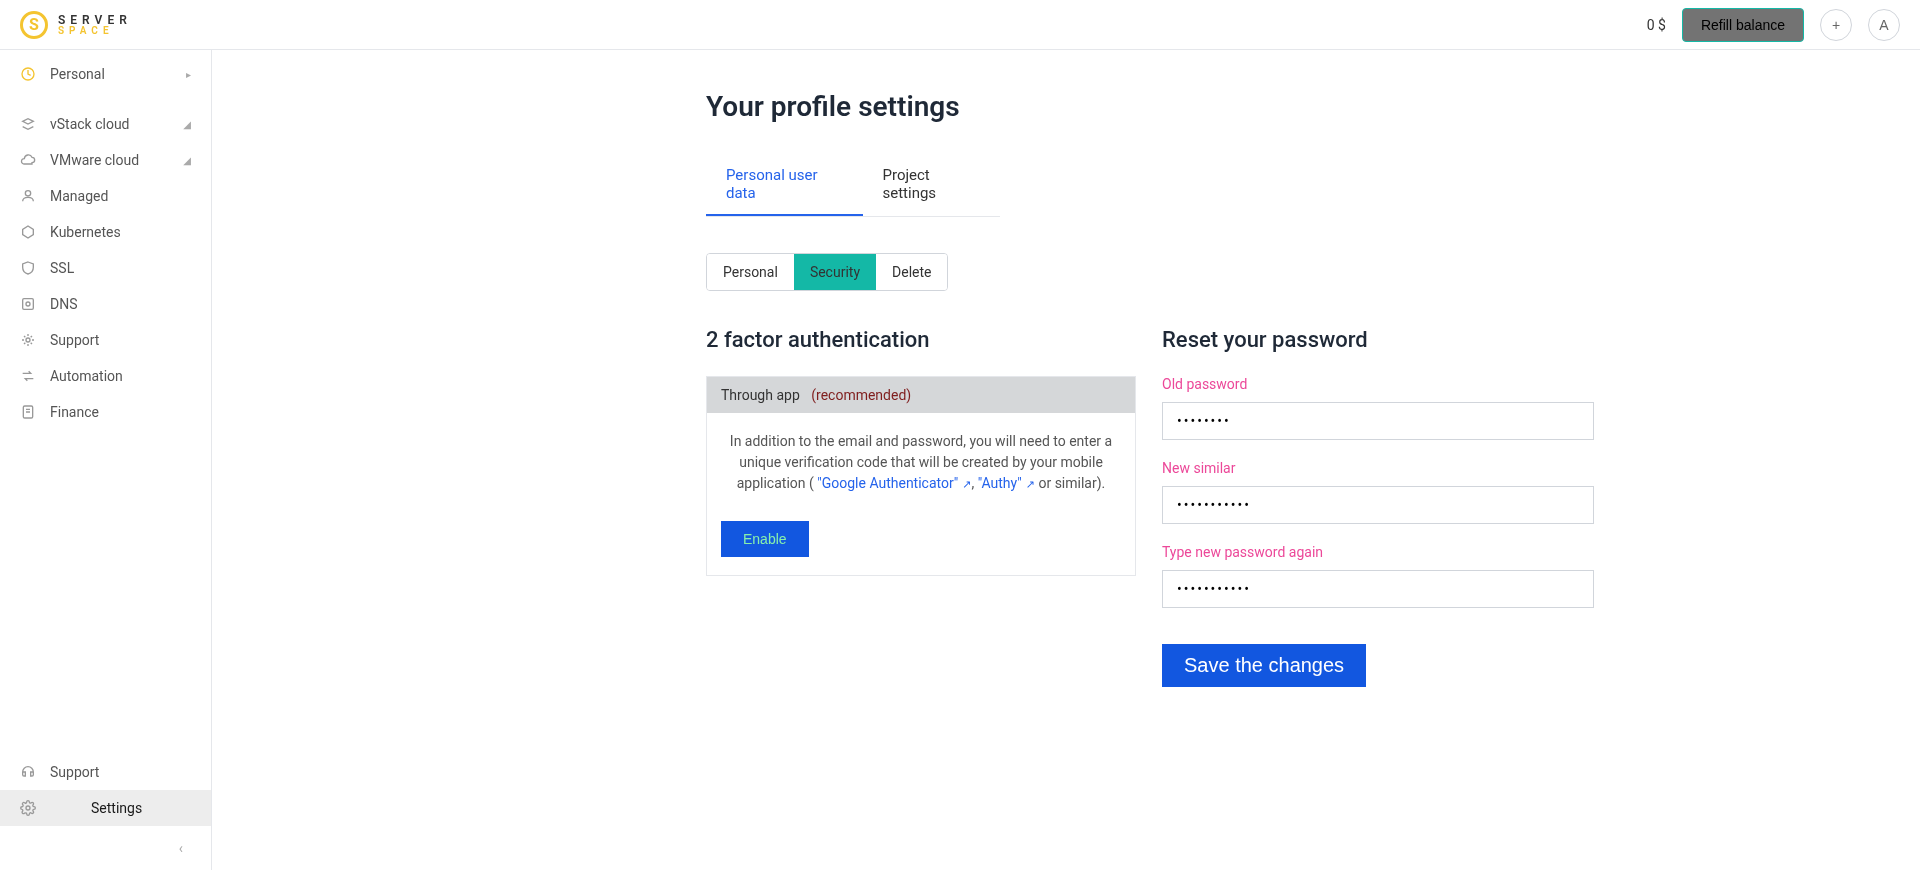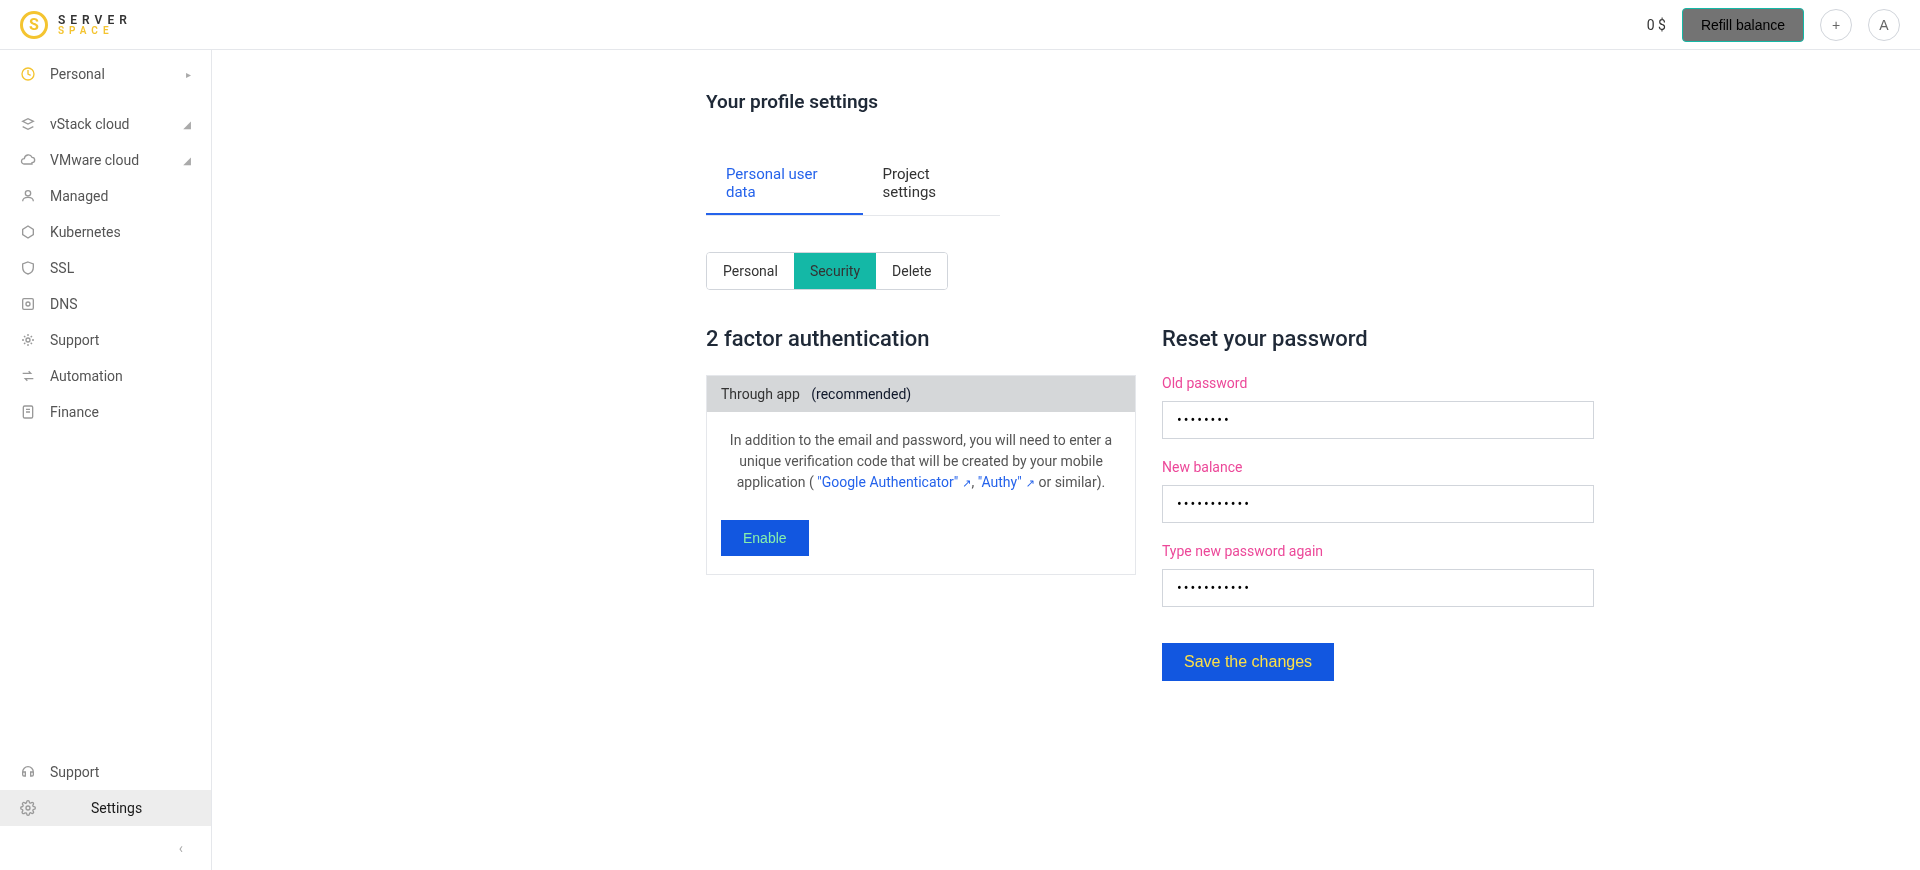--- a/index.html
+++ b/index.html
@@ -182,24 +182,24 @@
       overflow-y: auto;
     }
 
     .content {
       max-width: 1100px;
       margin: 0 auto;
       padding-left: 190px;
     }
 
     .page-title {
-      font-size: 19px;
+      font-size: 28px;
       font-weight: 600;
       color: #1f2937;
-      margin-bottom: 40px;
+      margin-bottom: 31px;
     }
 
     
     .tabs {
       display: flex;
       border-bottom: 1px solid #e5e7eb;
       margin-bottom: 36px;
       width: 294px;
     }
 
@@ -270,21 +270,21 @@
     }
 
     .twofa-header {
       background: #d5d7d9;
       padding: 10px 14px;
       font-size: 14px;
       color: #333;
     }
 
     .twofa-header .rec {
-      color: #0f172a;
+      color: #7f1d1d;
       margin-left: 8px;
     }
 
     .twofa-body {
       padding: 18px 14px;
       font-size: 14px;
       line-height: 1.5;
       color: #555;
       text-align: center;
     }
@@ -327,24 +327,24 @@
       width: 100%;
       border: 1px solid #d1d5db;
       padding: 10px 14px;
       font-size: 14px;
       font-family: inherit;
       letter-spacing: 2px;
     }
 
     .btn-save {
       background: #1257e0;
-      color: #fde047;
+      color: #ffffff;
       border: none;
       padding: 10px 22px;
-      font-size: 16px;
+      font-size: 20px;
       cursor: pointer;
       margin-top: 16px;
     }
 
     svg {
       width: 16px;
       height: 16px;
     }
   </style>
 </head>
@@ -537,21 +537,21 @@
 
         <div class="col col-right">
           <h2 class="section-title">Reset your password</h2>
 
           <div class="form-group">
             <label class="form-label">Old password</label>
             <input type="password" class="form-input" value="••••••••" style="">
           </div>
 
           <div class="form-group">
-            <label class="form-label">New balance</label>
+            <label class="form-label">New similar</label>
             <input type="password" class="form-input" value="•••••••••••" style="">
           </div>
 
           <div class="form-group">
             <label class="form-label">Type new password again</label>
             <input type="password" class="form-input" value="•••••••••••" style="">
           </div>
 
           <button class="btn-save">Save the changes</button>
         </div>

